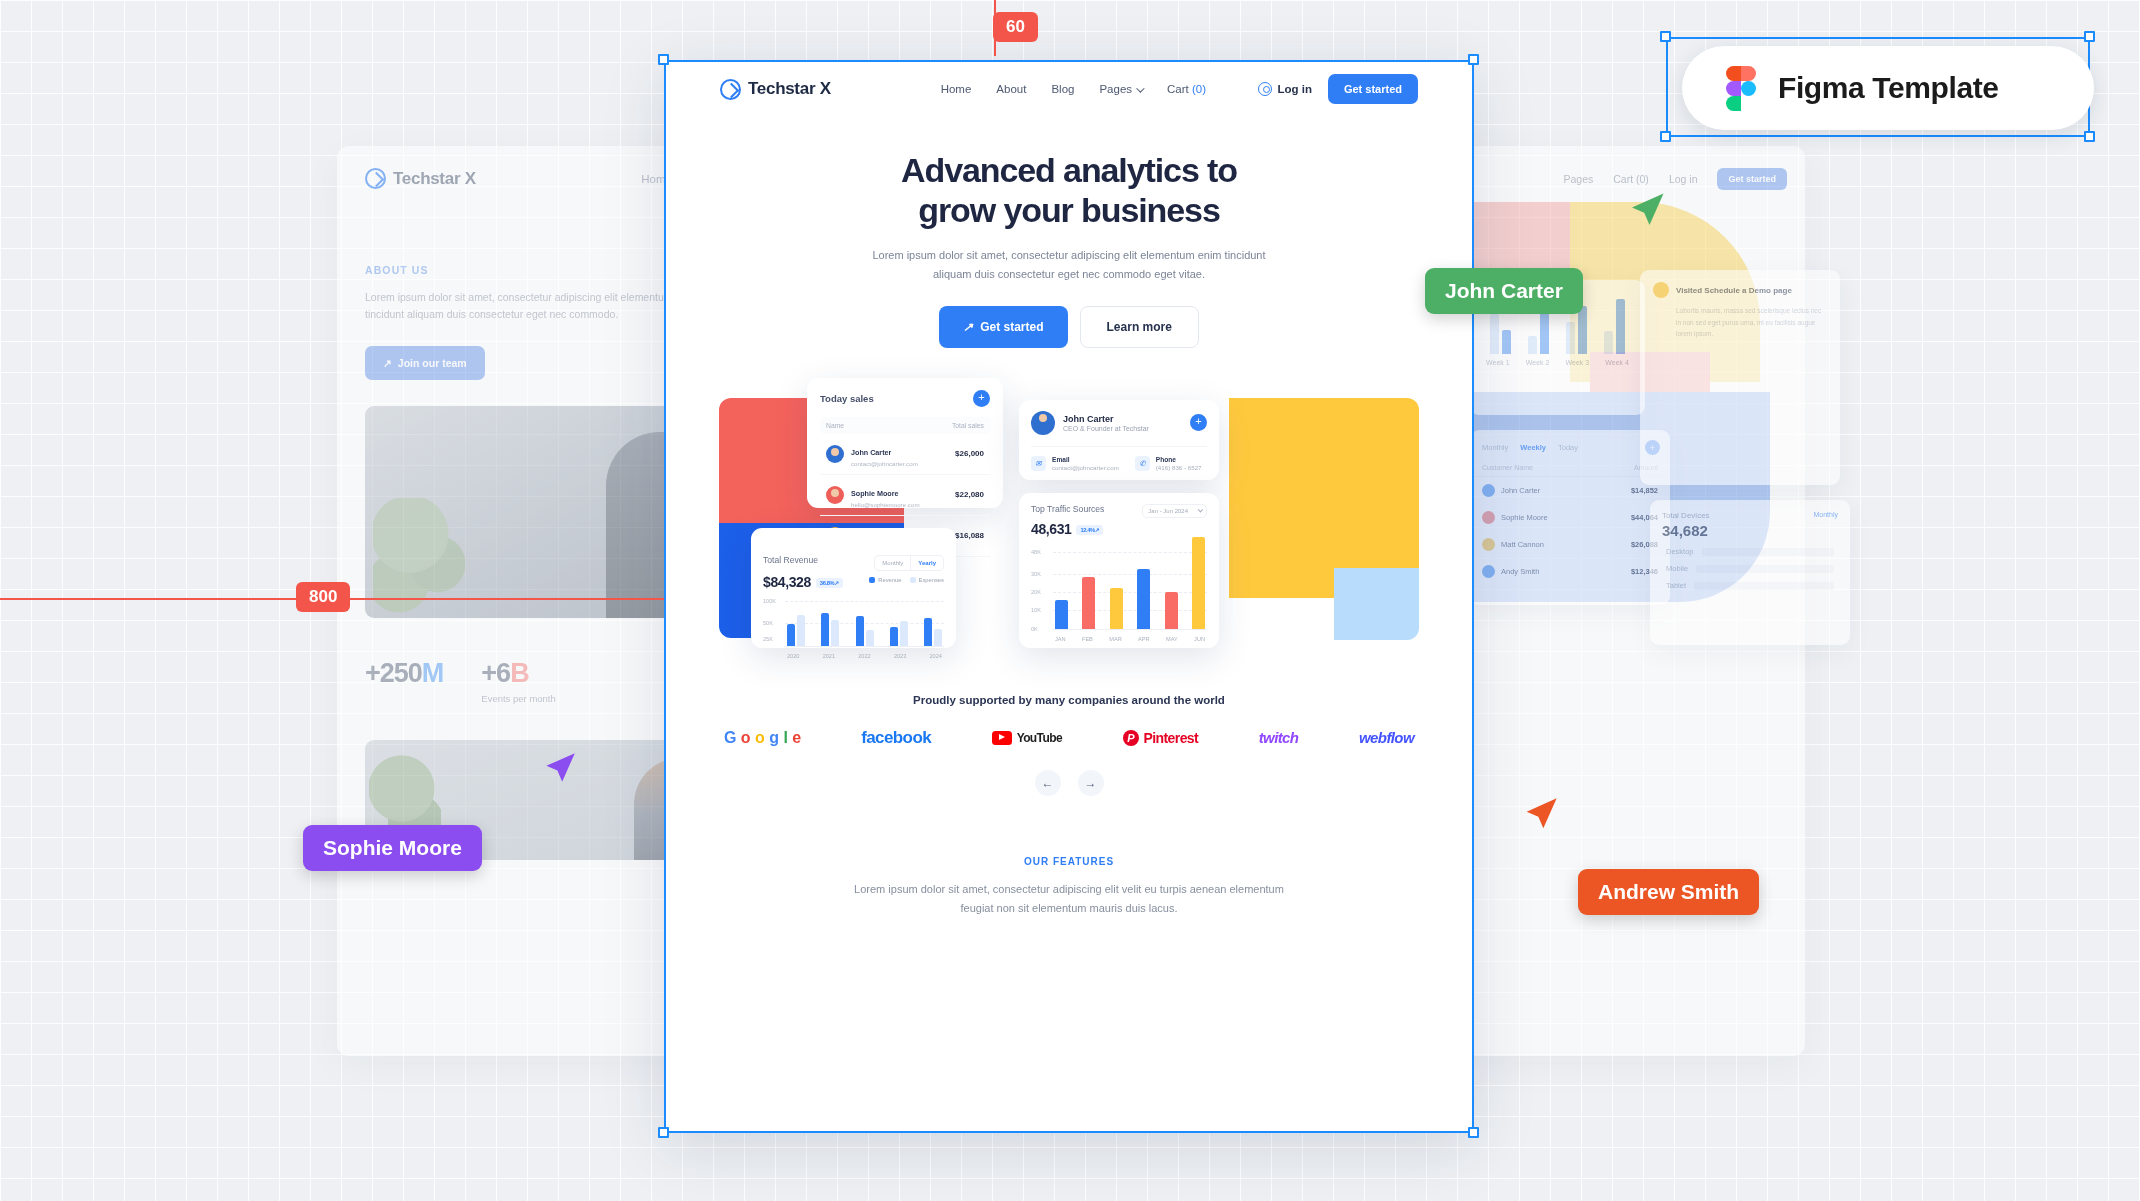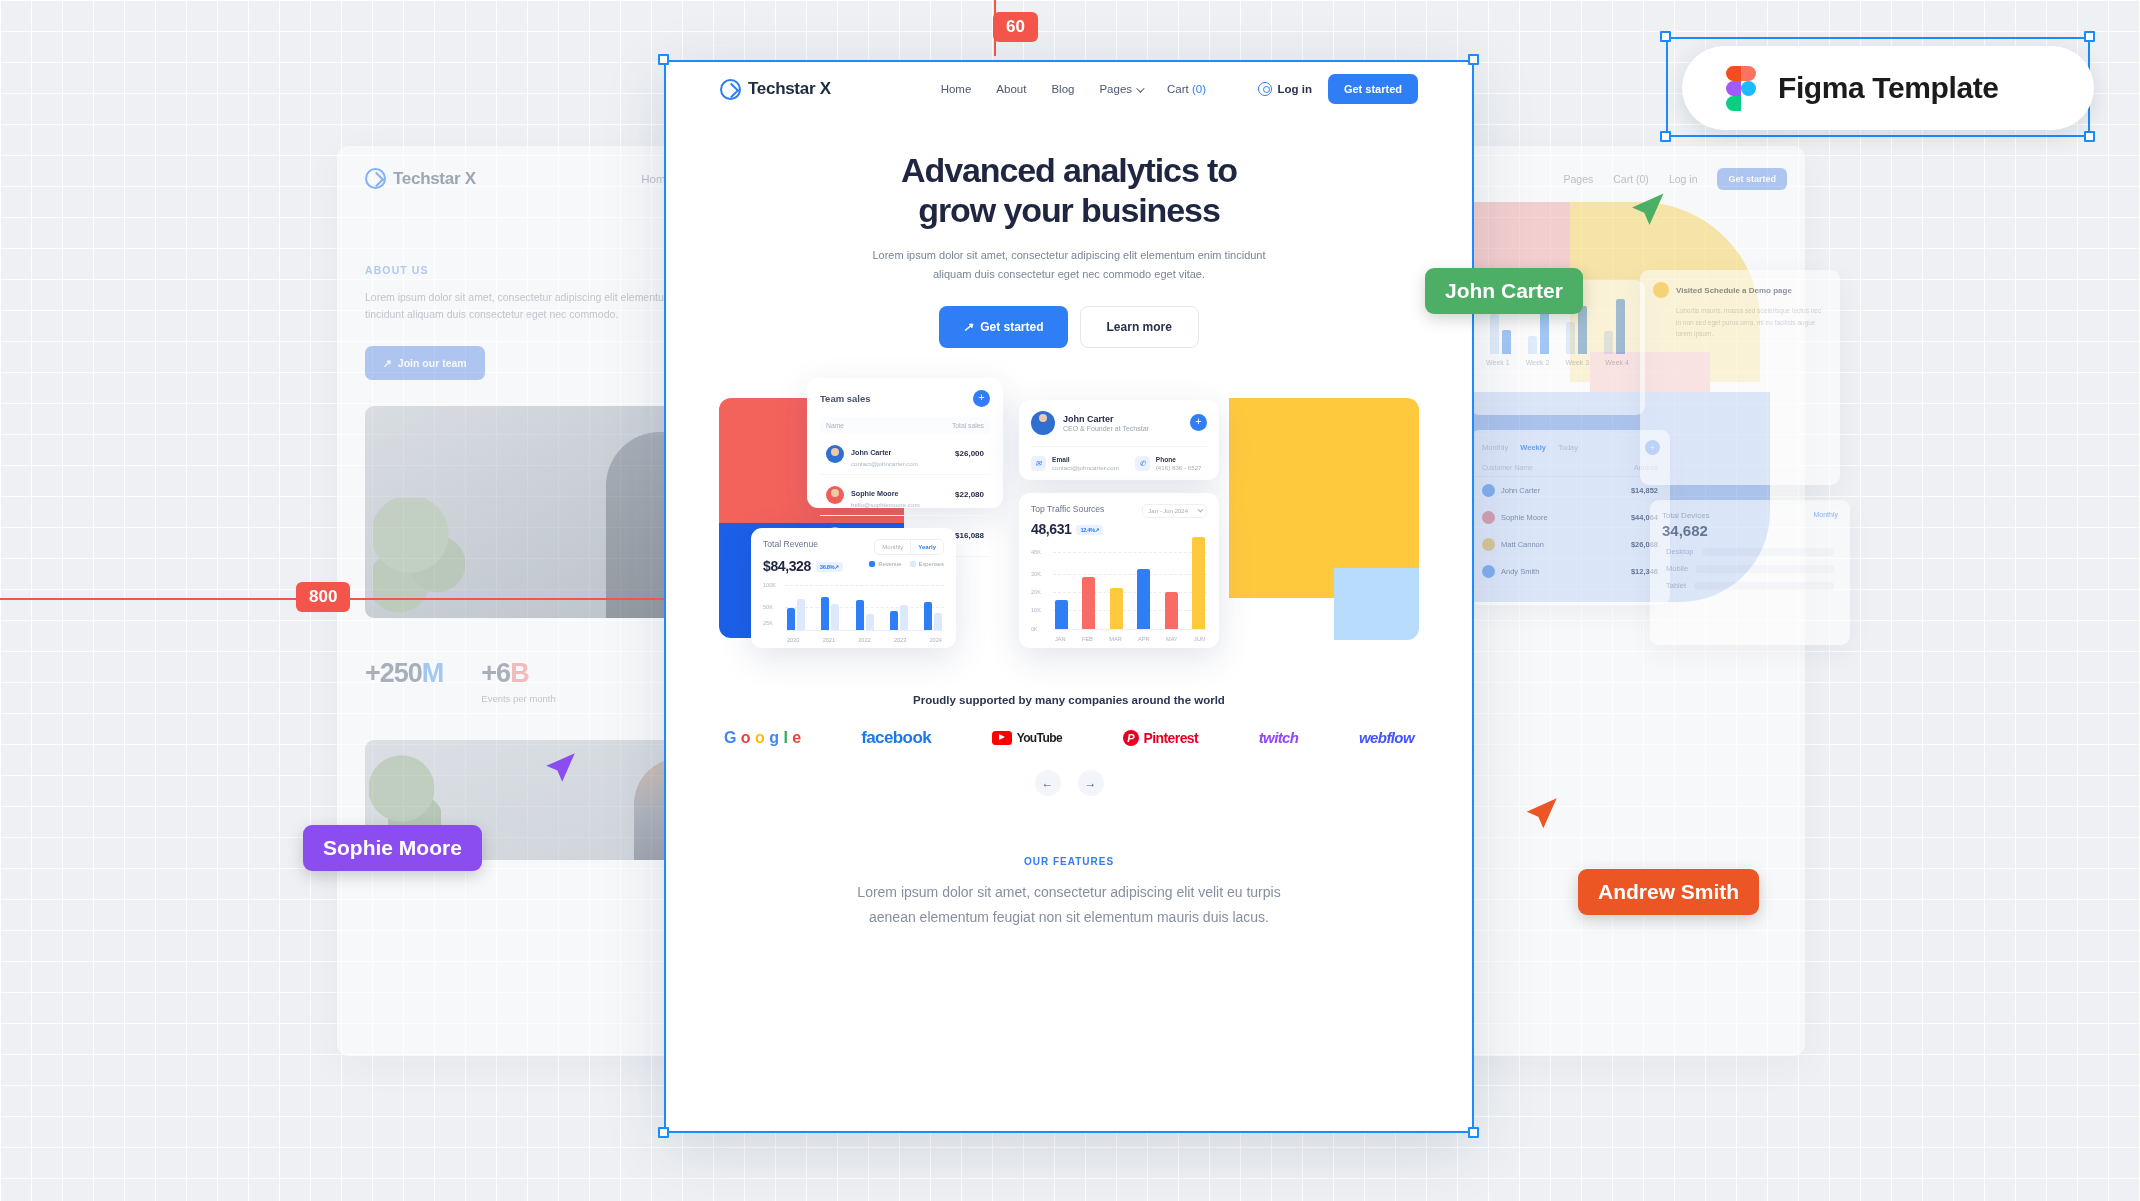--- a/index.html
+++ b/index.html
@@ -171,21 +171,21 @@
   #c-profile .pr { display: flex; align-items: center; gap: 8px; }
   #c-profile .avatar { width: 24px; height: 24px; }
   #c-profile .pn { font-size: 9px; font-weight: 700; color: #222c48; }
   #c-profile .pd { font-size: 7px; color: #9aa2b1; margin-top: 1px; }
   #c-profile .prow { display: flex; gap: 16px; margin-top: 11px; padding-top: 9px; border-top: 1px solid #f2f4f8; }
   #c-profile .pitem { display: flex; gap: 6px; align-items: center; }
   .sq-ic { width: 15px; height: 15px; border-radius: 4px; background: #eaf2fe; color: #2f7ef6; font-size: 7.5px; display: flex; align-items: center; justify-content: center; flex: none; }
   #c-profile .pk { font-size: 6.6px; font-weight: 700; color: #2b3654; }
   #c-profile .pv { font-size: 6.2px; color: #a8b0bd; margin-top: 1px; }
   #c-traffic { left: 300px; top: 115px; width: 200px; height: 155px; padding: 11px 12px; }
-  #c-rev { left: 32px; top: 150px; width: 205px; height: 120px; padding: 11px 12px; }
+  #c-rev { left: 32px; top: 150px; width: 205px; height: 120px; padding: 27px 12px; }
   .card .hrow { display: flex; align-items: flex-start; }
   .card .title { font-size: 8.6px; color: #69738a; }
   .card .bignum { font-size: 14px; font-weight: 800; color: #1f2642; letter-spacing: -.4px; margin-top: 3px; }
   .badge-up { display: inline-block; background: #e9f2fe; color: #2f7ef6; font-size: 5.8px; font-weight: 700; padding: 2px 4px; border-radius: 3px; vertical-align: middle; margin-left: 5px; }
   .selbox { margin-left: auto; display: flex; align-items: center; gap: 5px; border: 1px solid #eef0f5; border-radius: 5px; padding: 3px 5px; font-size: 6px; color: #a4acba; }
   .seg { margin-left: auto; display: flex; border: 1px solid #eef0f5; border-radius: 5px; overflow: hidden; font-size: 6px; }
   .seg span { padding: 4px 7px; color: #a4acba; }
   .seg span.on { color: #2f7ef6; font-weight: 700; border-left: 1px solid #eef0f5; }
   .legend { margin-left: auto; display: flex; gap: 8px; align-items: center; font-size: 5.8px; color: #9aa2b1; }
   .legend i { display: inline-block; width: 6px; height: 6px; border-radius: 2px; margin-right: 3px; vertical-align: -1px; }
@@ -209,21 +209,21 @@
   .lg.yt { color: #1f1f1f; font-size: 12px; }
   .pin-c { width: 16px; height: 16px; border-radius: 50%; background: #e60023; color: #fff; font-size: 11px; font-weight: 800; display: flex; align-items: center; justify-content: center; }
   .lg.pin { color: #e60023; font-size: 14px; }
   .lg.tw { color: #9146ff; font-size: 15px; font-style: italic; }
   .lg.wf { color: #4353ff; font-size: 15px; font-style: italic; }
   .carousel { margin: 22px auto 0; display: flex; justify-content: center; gap: 17px; }
   .c-arrow { width: 26px; height: 26px; border-radius: 50%; background: #f2f5fa; color: #51607c; font-size: 12px; display: flex; align-items: center; justify-content: center; }
   .features { margin: 60px auto 0; text-align: center; }
   .features .eyebrow { font-size: 10px; font-weight: 700; letter-spacing: 1px; color: #2f7ef6; }
   .features h2 { margin-top: 10px; font-size: 23px; font-weight: 800; letter-spacing: -.8px; color: #1f2642; }
-  .features p { margin: 13px auto 0; width: 430px; font-size: 14px; line-height: 1.8; color: #868f9f; }
+  .features p { margin: 13px auto 0; width: 430px; font-size: 11px; line-height: 1.8; color: #868f9f; }
 
   
   .sel-outline { position: absolute; border: 2px solid #1a8cff; pointer-events: none; }
   #sel-center { left: 664px; top: 60px; width: 810px; height: 1073px; }
   #sel-figma { left: 1666px; top: 37px; width: 424px; height: 100px; }
   .handle { position: absolute; width: 11px; height: 11px; background: #fff; border: 2px solid #1a8cff; border-radius: 1px; }
   .guide-v { position: absolute; width: 2px; background: #f4554a; }
   .guide-h { position: absolute; height: 2px; background: #f4554a; }
   .dimbadge {
     position: absolute; background: #f4554a; color: #fff; border-radius: 6px;
@@ -426,21 +426,21 @@
     </div>
 
     <div class="dash">
       <span class="sh-red"></span>
       <span class="sh-blue"></span>
       <span class="sh-yellow"></span>
       <span class="sh-lblue"></span>
 
       <div class="card" id="c-team">
         <div class="ch">
-          <span class="ct">Team sales</span>
+          <span class="ct">Today sales</span>
           <span class="plus-btn">+</span>
         </div>
         <div class="tbl-hdr">
           <span>Name</span>
           <span>Total sales</span>
         </div>
         <div class="tbl-row">
           <span class="avatar blue"></span>
           <span>
             <span class="nm">John Carter</span>

